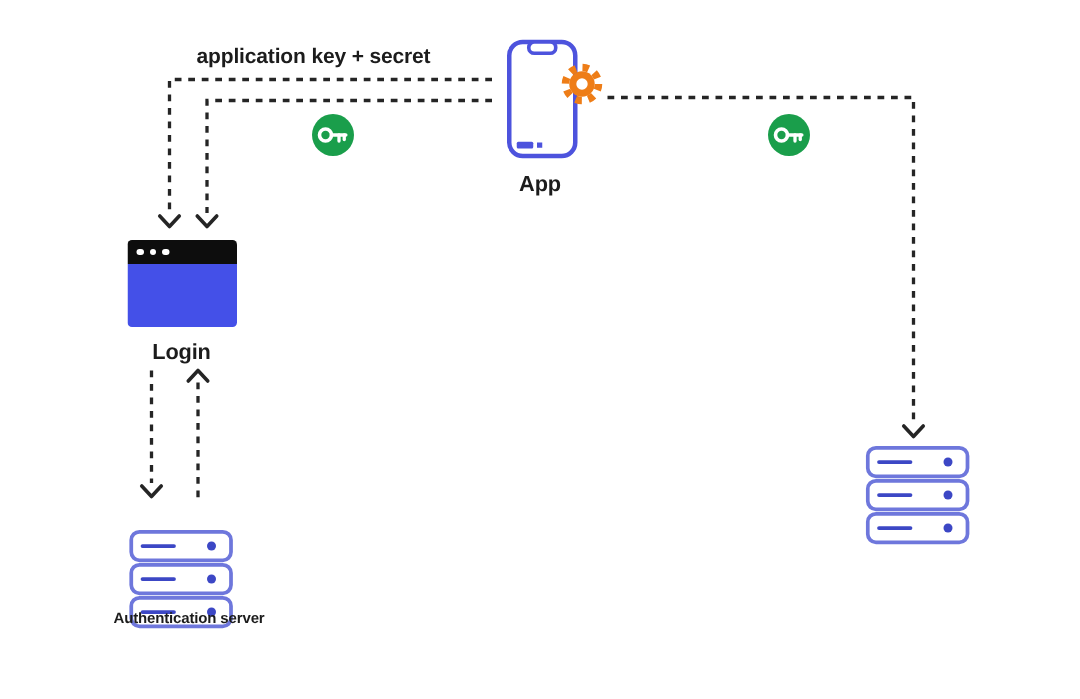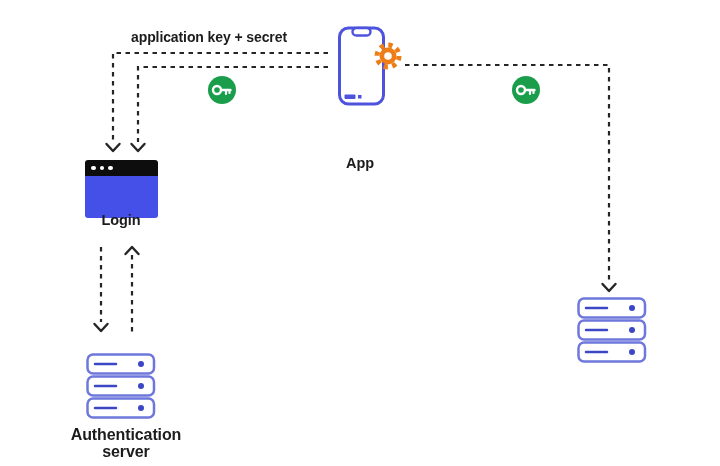--- a/index.html
+++ b/index.html
@@ -7,23 +7,23 @@
     position:relative;width:720px;height:466px;background:var(--bg,#ffffff);
     font-family:"Liberation Sans","DejaVu Sans",sans-serif;overflow:hidden;
   }
   .abs{position:absolute;}
   .label{
     position:absolute;text-align:center;font-weight:700;color:var(--text,#1c1c1c);
     letter-spacing:-0.1px;
   }
   .lbl-title{left:109px;top:29px;width:200px;font-size:14px;}
   .lbl-token{left:182px;top:110px;width:80px;font-size:14px;line-height:18px;}
-  .lbl-app{left:330px;top:115px;width:60px;font-size:14.5px;margin-top:40px;}
-  .lbl-login{left:81px;top:212px;width:80px;font-size:14.5px;}
-  .lbl-auth{left:56px;top:427px;width:140px;font-size:16px;line-height:16.5px;}
+  .lbl-app{left:330px;top:115px;width:60px;font-size:14.5px;}
+  .lbl-login{left:81px;top:227px;width:80px;font-size:14.5px;}
+  .lbl-auth{left:56px;top:405px;width:140px;font-size:10px;line-height:16.5px;}
   .lbl-resource{left:549px;top:372px;width:130px;font-size:14px;line-height:17px;}
 
   .connector-layer{left:0;top:0;pointer-events:none;}
   .dash{fill:none;stroke:var(--line,#252525);stroke-width:2.2;stroke-dasharray:4.5 4.5;}
   .arrow{fill:none;stroke:var(--line,#252525);stroke-width:2.4;stroke-linecap:round;stroke-linejoin:round;}
 
   .login-window{
     left:85px;top:160px;width:73px;height:58px;border-radius:3px;overflow:hidden;
     box-sizing:border-box;
   }

